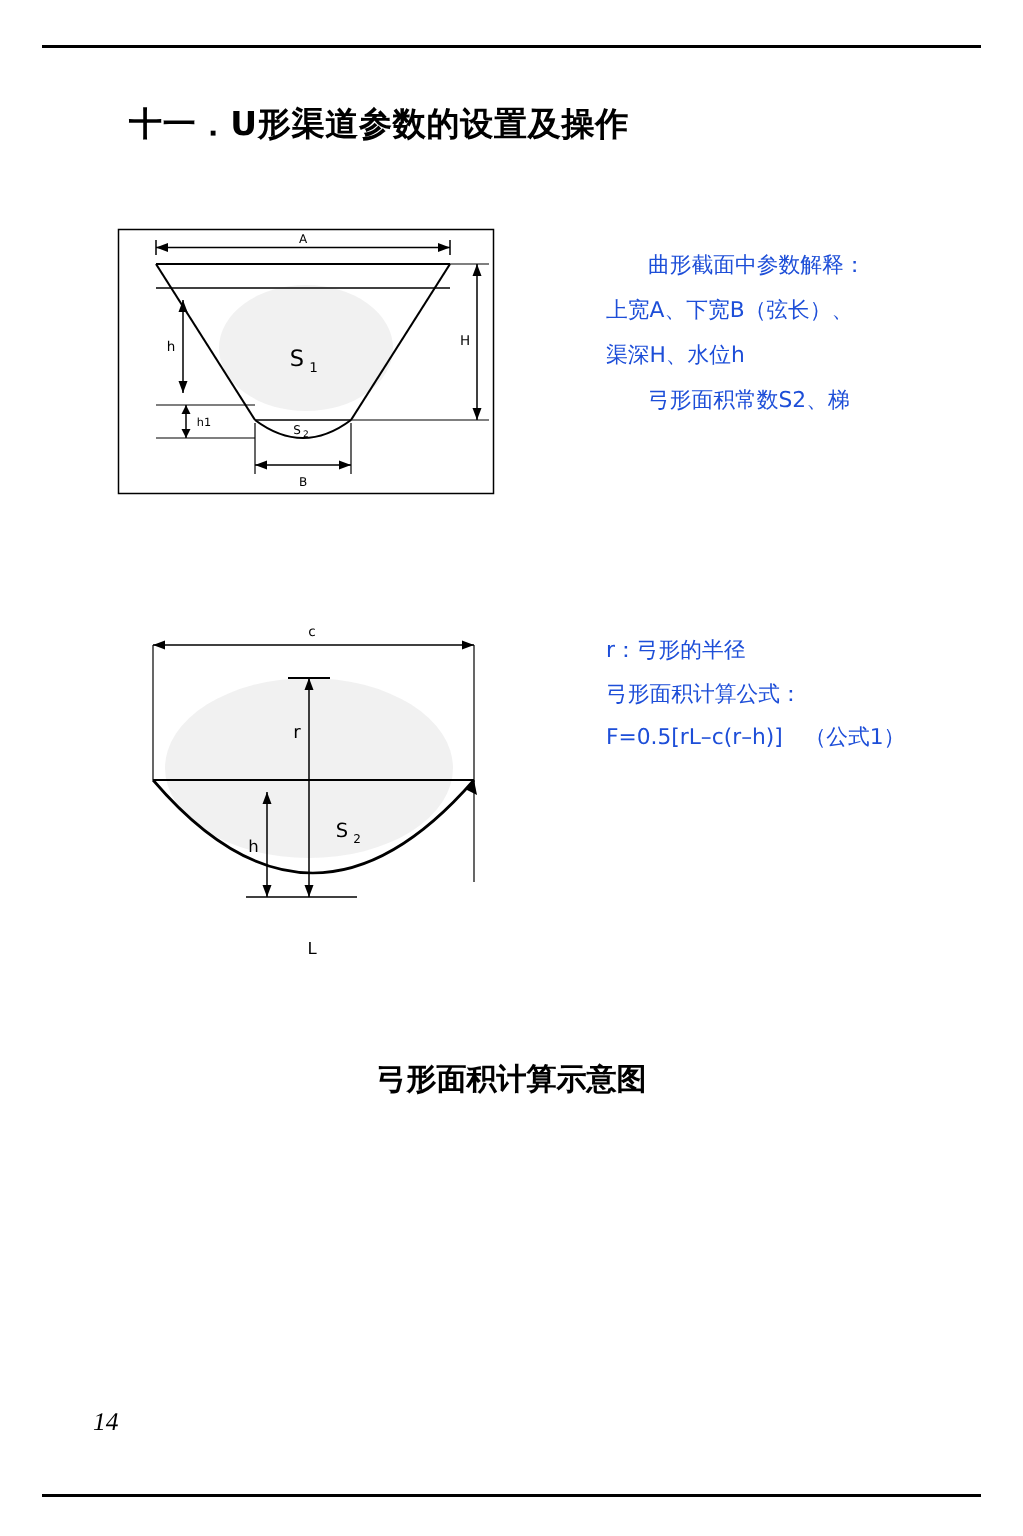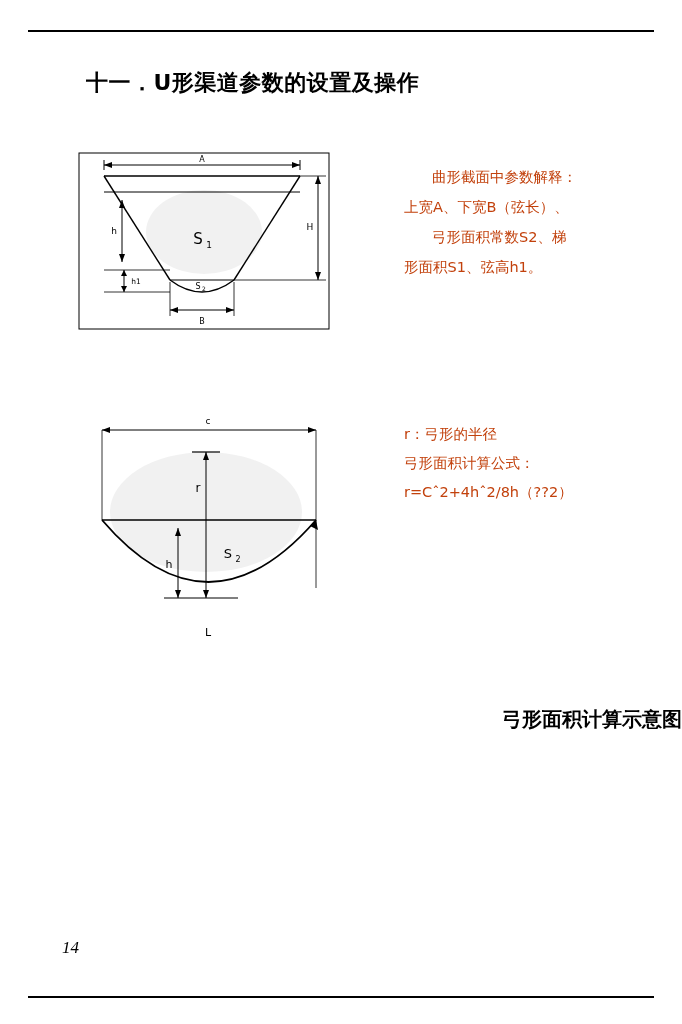--- a/index.html
+++ b/index.html
@@ -61,35 +61,35 @@
     top: 412px;
     width: 262px;
     height: 240px;
   }
   
   .txt-block {
     position: absolute;
     font-family: "DejaVu Sans", sans-serif;
     font-size: 14.5px;
     line-height: 30px;
-    color: #c2410c;
+    color: #1d4ed8;
   }
   .txt1 { left: 404px; top: 162px; width: 250px; }
   .txt1 .indent { text-indent: 28px; }
   .txt2 {
     left: 404px;
     top: 420px;
     width: 255px;
     line-height: 29px;
   }
   .subtitle {
     position: absolute;
     left: 0; right: 0;
     top: 706px;
-    text-align: right;
+    text-align: center;
     font-family: "DejaVu Sans", sans-serif;
     font-weight: bold;
     font-size: 20px;
   }
   .body-text {
     position: absolute;
     left: 62px;
     top: 758px;
     width: 560px;
     font-family: "DejaVu Sans", sans-serif;
@@ -176,22 +176,22 @@
       <polygon points="156,158 148,155 148,161" fill="#000"></polygon>
       <line x1="92" y1="130" x2="92" y2="164" stroke="#000" stroke-width="0.8"></line>
       <line x1="156" y1="130" x2="156" y2="164" stroke="#000" stroke-width="0.8"></line>
       <text x="124" y="172" font-size="8" text-anchor="middle">B</text>
     </svg>
   </div>
 
   <div class="txt-block txt1">
     <div class="indent">曲形截面中参数解释：</div>
     <div>上宽A、下宽B（弦长）、</div>
+    <div>渠深H、水位h</div>
     <div class="indent">弓形面积常数S2、梯</div>
-    <div>形面积S1、弦高h1。</div>
   </div>
 
   <div class="fig2">
     <svg width="262" height="240" viewBox="0 0 262 240">
 
       <g opacity="0.07">
         <ellipse cx="118" cy="100" rx="96" ry="60" fill="#333"></ellipse>
       </g>
 
       <line x1="14" y1="18" x2="228" y2="18" stroke="#000" stroke-width="1"></line>
@@ -224,21 +224,21 @@
 
       <polygon points="228,108 222,114 230,118" fill="#000"></polygon>
 
       <text x="120" y="224" font-size="11" text-anchor="middle">L</text>
     </svg>
   </div>
 
   <div class="txt-block txt2">
     <div>r：弓形的半径</div>
     <div>弓形面积计算公式：</div>
-    <div>r=Cˆ2+4hˆ2/8h（??2）</div>
+    <div>F=0.5[rL–c(r–h)]　（公式1）</div>
   </div>
 
   <div class="subtitle">弓形面积计算示意图</div>
 
 
   <div class="page-num">14</div>
 
 </div>
 
 </body></html>

